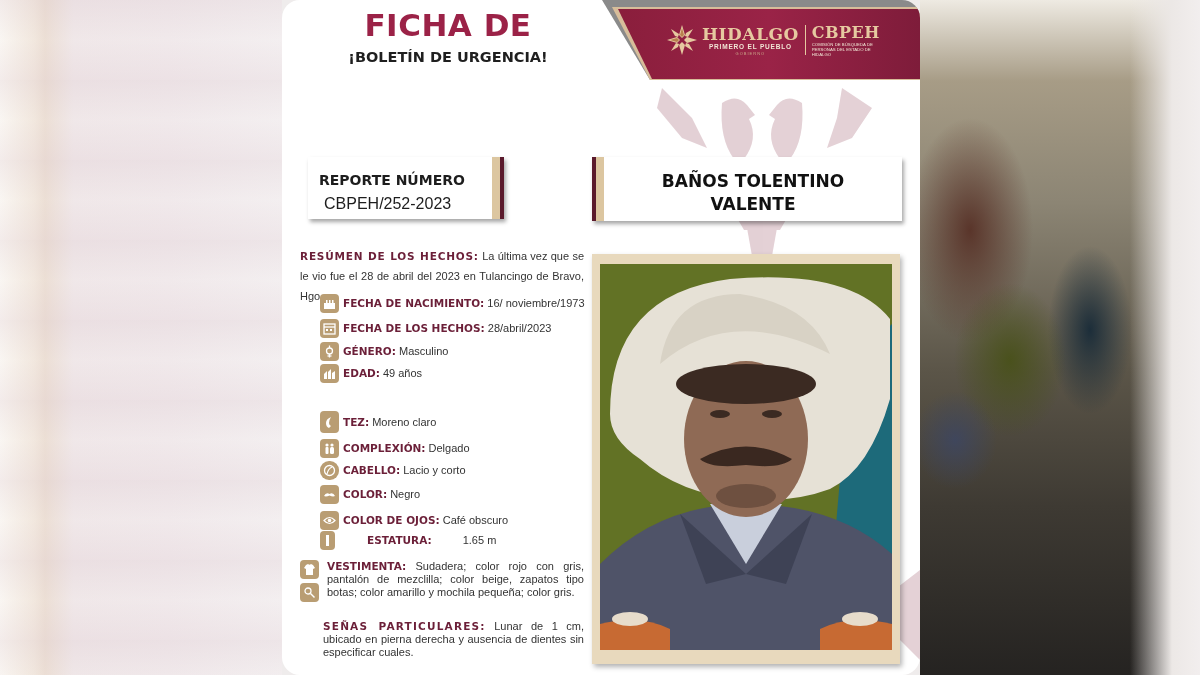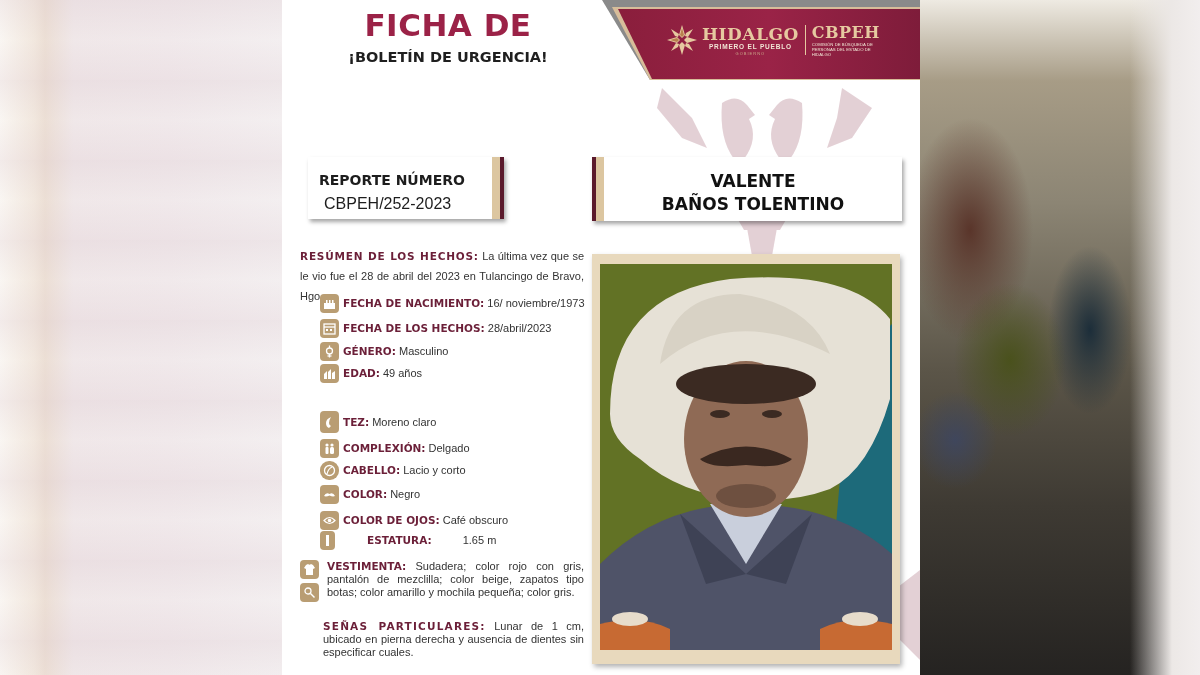--- a/index.html
+++ b/index.html
@@ -29,21 +29,21 @@
         linear-gradient(180deg, #eeeae2 0%, #a79c86 12%, #8c8574 30%, #5b5548 55%, #3e3a33 75%, #252321 100%);
     }
     .bg-right::after {
       content: ""; position: absolute; top: 0; right: 0; width: 70px; height: 100%;
       background: linear-gradient(90deg, rgba(240,236,236,0) 0%, #ece8e6 60%, #f2eeee 100%);
     }
 
     
     .poster {
       position: absolute; left: 282px; top: 0; width: 638px; height: 675px;
-      background: #ffffff; overflow: hidden;
+      background: #ffffff; overflow: hidden; border-radius: 18px;
     }
     .title-block { position: absolute; left: 16px; top: 8px; width: 300px; text-align: center; }
     .title {
       color: #9b2247; font-weight: 900; font-size: 31px; line-height: 35px;
       font-family: "DejaVu Sans", sans-serif; letter-spacing: 0.5px;
     }
     .subtitle {
       color: #1f1f1f; font-weight: 900; font-size: 14.5px; margin-top: 6px;
       font-family: "DejaVu Sans", sans-serif;
     }
@@ -191,22 +191,22 @@
     <div class="report-label">REPORTE NÚMERO</div>
     <div class="report-value">CBPEH/252-2023</div>
     <div class="stripe-gold"></div>
     <div class="stripe-wine"></div>
   </div>
 
   <div class="name-box">
     <div class="stripe-wine"></div>
     <div class="stripe-gold"></div>
     <div class="name-text">
+      <div>BAÑOS TOLENTINO</div>
       <div>VALENTE</div>
-      <div>BAÑOS TOLENTINO</div>
     </div>
   </div>
 
   <div class="details">
     <div class="summary">
       <span class="lbl">RESÚMEN DE LOS HECHOS:</span>
       <span>La última vez que se le vio fue el 28 de abril del 2023 en Tulancingo de Bravo, Hgo.</span>
     </div>
 
     <div class="row" style="top:47px;">

